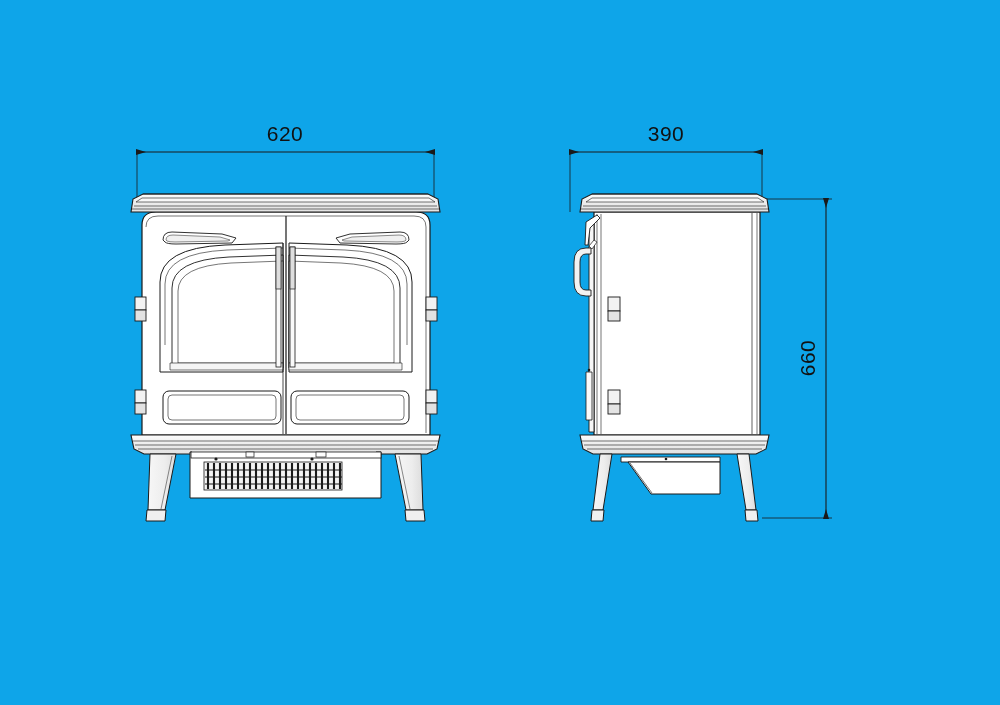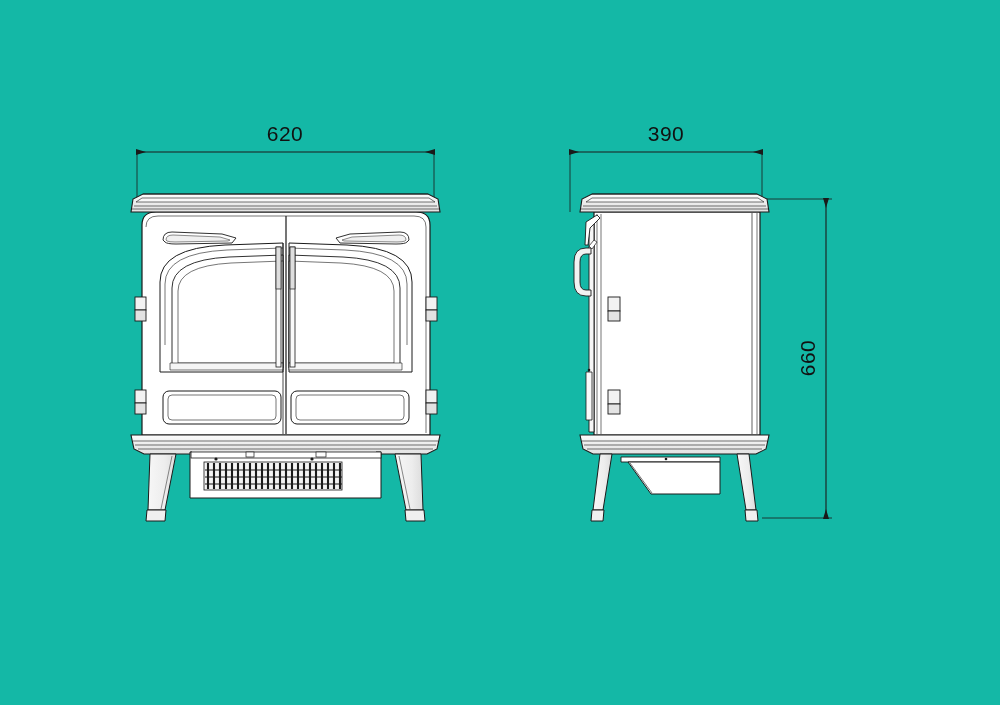--- a/index.html
+++ b/index.html
@@ -8,21 +8,21 @@
     padding: 0;
     background: #ffffff;
   }
   body {
     font-family: "Liberation Sans", sans-serif;
   }
   #sheet {
     position: relative;
     width: 1000px;
     height: 705px;
-    background: #14b8a6;
+    background: #0ea5e9;
     overflow: hidden;
   }
   #sheet svg {
     position: absolute;
     top: 0;
     left: 0;
     display: block;
   }
   .dimtext {
     font-family: "Liberation Sans", sans-serif;

